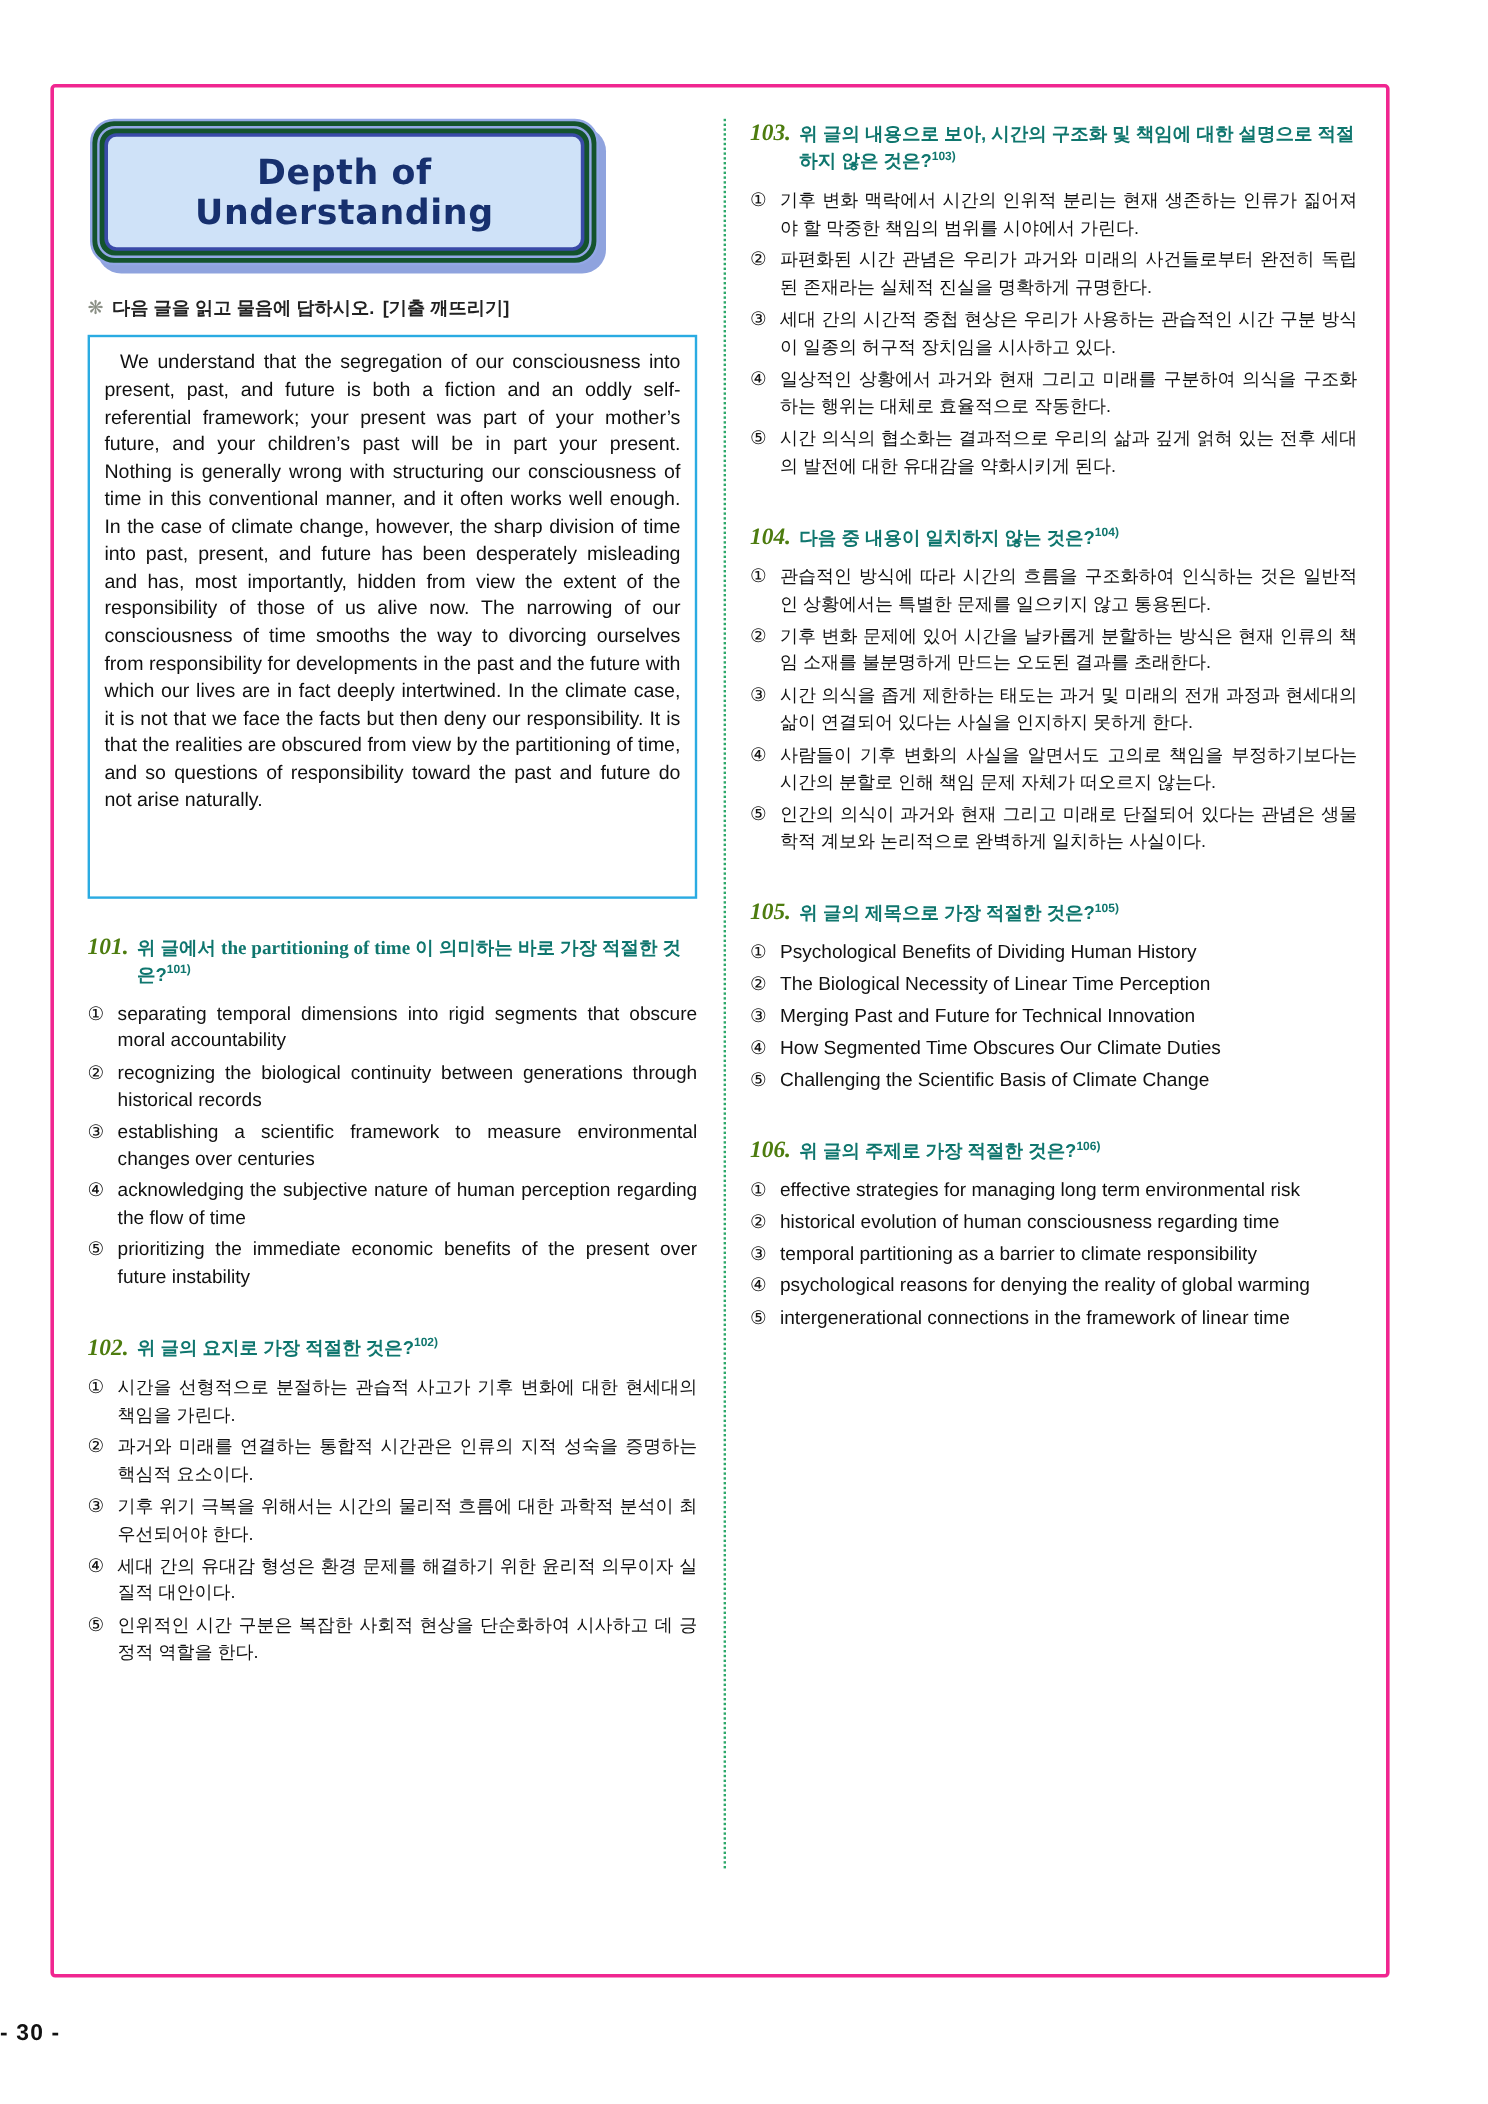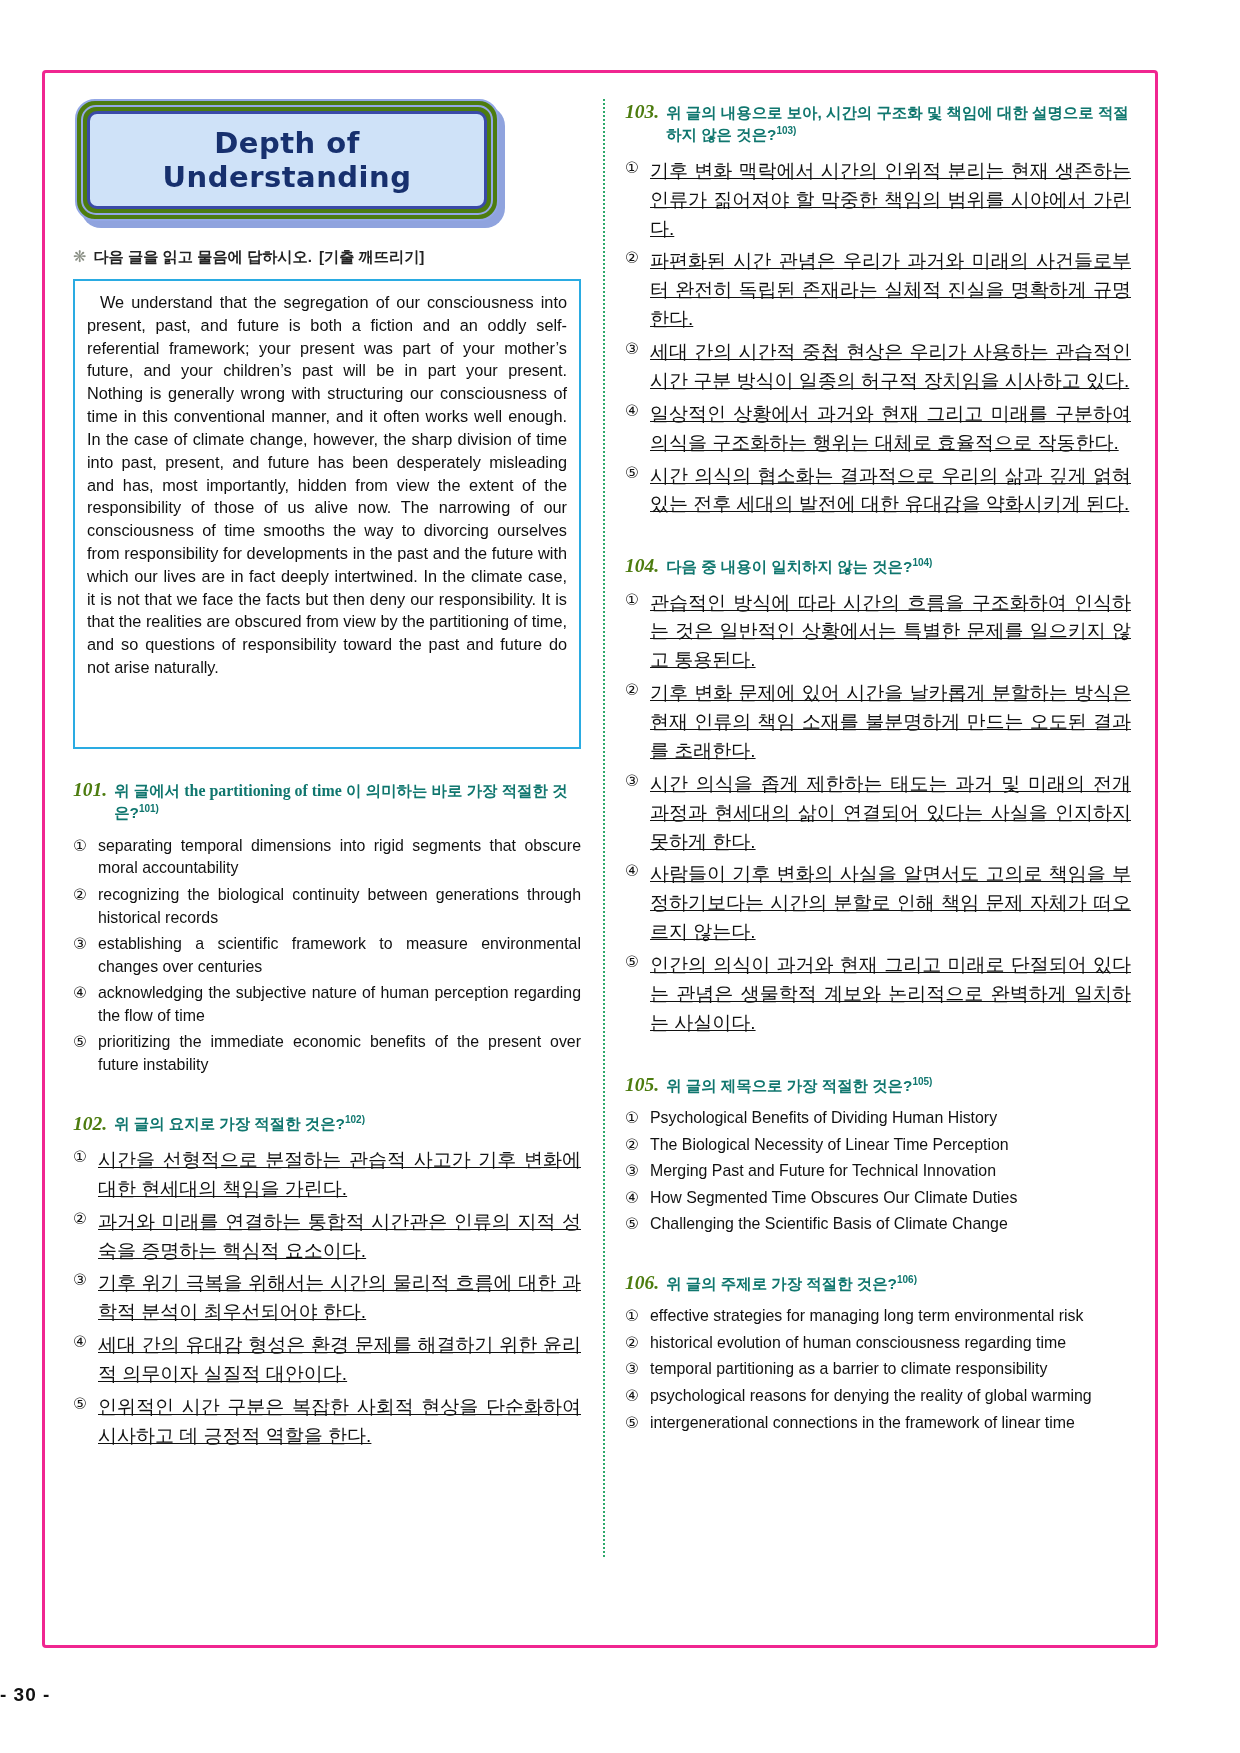--- a/index.html
+++ b/index.html
@@ -22,21 +22,21 @@
   }
   .columns { display: flex; height: 100%; }
   .column-left { flex: 0 0 508px; min-width: 0; }
   .divider { border-left: 2px dotted #2ca86a; margin: 2px 20px 70px 22px; }
   .column-right { flex: 1 1 auto; min-width: 0; padding-right: 2px; }
 
   
   .title-box {
     width: 424px; margin: 2px 0 0 2px;
     border: 2px solid #93a7e6; border-radius: 20px;
-    padding: 4px; background: #4d7c0f;
+    padding: 4px; background: #14532d;
     box-shadow: 6px 7px 0 0 #8fa3de;
   }
   .title-mid { border: 2px solid #93a7e6; border-radius: 15px; padding: 4px; }
   .title-inner {
     border: 3px solid #3a4aa8; border-radius: 10px;
     background: #cfe2f8; text-align: center; padding: 12px 6px;
   }
   .title-text {
     font-size: 29px; font-weight: 700; color: #17306e; letter-spacing: 0.5px;
     font-family: "DejaVu Sans", sans-serif;
@@ -73,21 +73,21 @@
     font-style: italic; font-weight: 700; font-size: 19.5px;
   }
   .q-prompt { flex: 1 1 auto; font-size: 15.4px; font-weight: 700; line-height: 1.45; color: #0f766e; }
   .prompt-en { font-family: Liberation Serif, serif; font-size: 15.9px; }
   .q-foot { font-size: 10px; font-weight: 700; }
 
   .option { display: flex; margin: 4px 0; }
   .opt-marker { flex: 0 0 25px; font-size: 15.5px; line-height: 1.42; color: #111; }
   .opt-text { flex: 1 1 auto; text-align: justify; line-height: 1.42; color: #111; }
   .opts-en .opt-text { font-size: 15.9px; }
-  .opts-ko .opt-text { font-size: 19px; line-height: 1.52; text-decoration: underline; }
+  .opts-ko .opt-text { font-size: 15px; line-height: 1.52; }
 
   
   .page-number {
     position: absolute; left: 0; top: 1684px; width: 100%;
     font-size: 19px; font-weight: 700;
     letter-spacing: 1px; color: #111;
   }
 </style>
 </head>
 <body>

